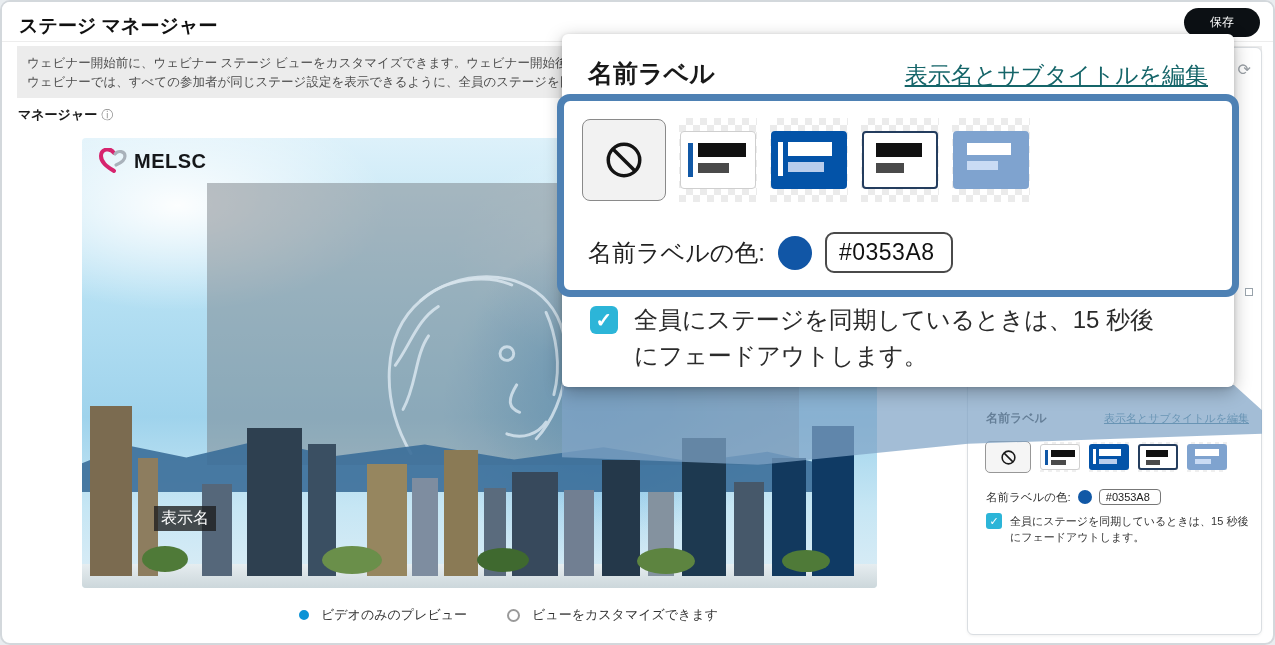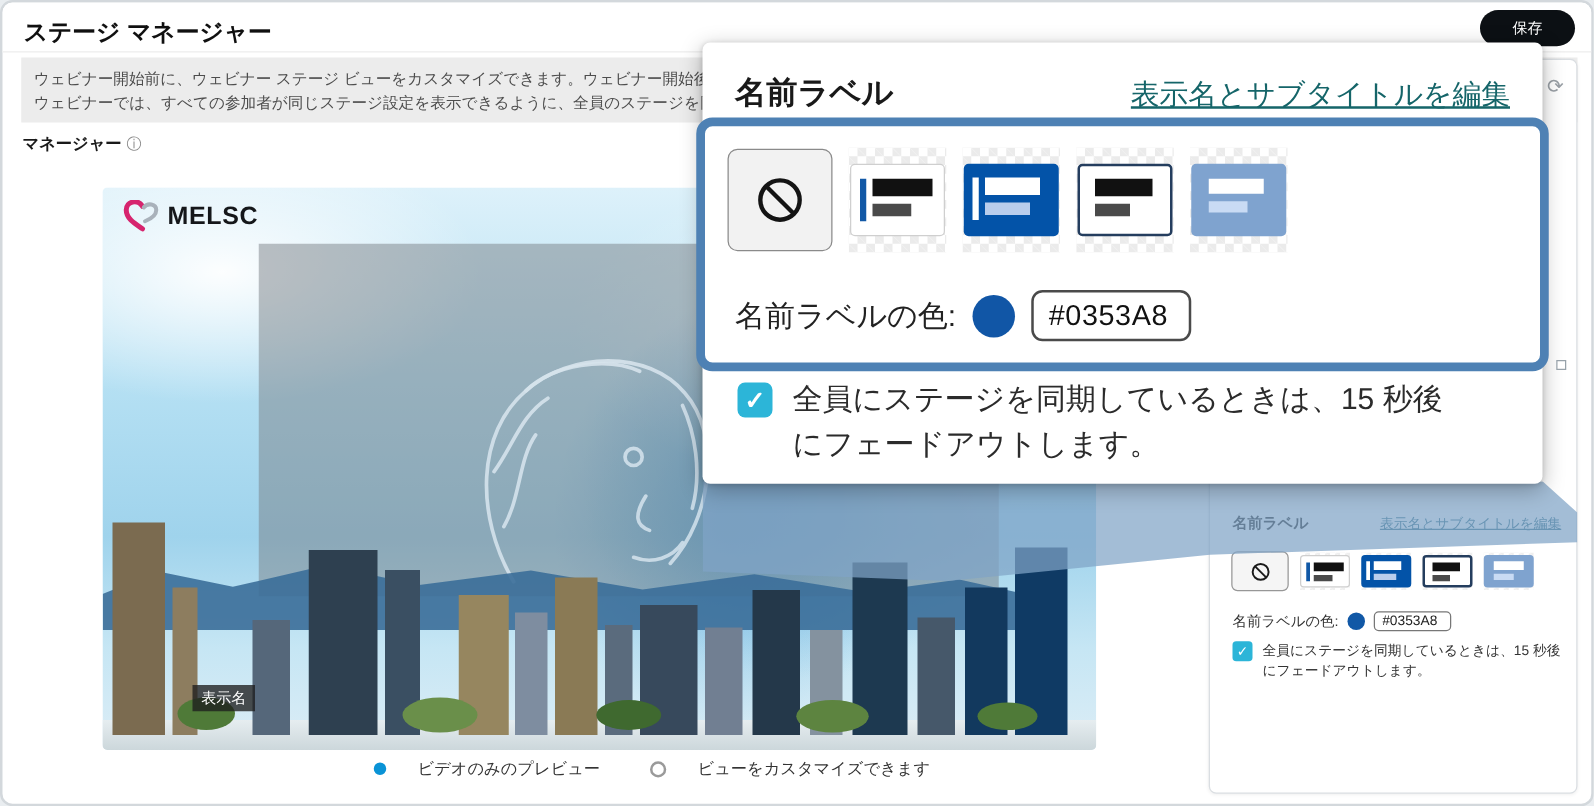--- a/index.html
+++ b/index.html
@@ -10,42 +10,42 @@
   .header{position:absolute;left:0;top:0;right:0;height:40px;background:#fff;border-bottom:1px solid #ededed;z-index:2;}
   .page-title{position:absolute;left:17px;top:11px;font-size:19px;font-weight:bold;color:#101010;}
   .save-btn{position:absolute;right:13px;top:6px;background:#0c1014;color:#fff;font-size:12px;
     padding:6px 26px;border-radius:15px;border:none;cursor:pointer;}
   
   .banner{position:absolute;left:15px;top:44px;width:1245px;height:52px;background:#ececec;
     color:#4d4d4d;font-size:12.5px;line-height:19px;padding:8px 10px;z-index:1;}
   .preview-label{position:absolute;left:16px;top:104px;font-size:13px;font-weight:bold;color:#1a1a1a;z-index:1;}
   .info-i{font-weight:normal;color:#8a8a8a;font-size:12px;margin-left:4px;}
   
-  .preview{position:absolute;left:80px;top:148px;width:795px;height:450px;border-radius:4px;overflow:hidden;z-index:1;text-decoration:underline;}
+  .preview{position:absolute;left:80px;top:136px;width:795px;height:450px;border-radius:4px;overflow:hidden;z-index:1;text-decoration:underline;}
   .sky{position:absolute;inset:0;background:
     radial-gradient(ellipse 300px 150px at 12% 15%, rgba(255,255,255,.95), rgba(255,255,255,0) 70%),
     radial-gradient(ellipse 380px 190px at 80% 25%, rgba(255,255,255,.55), rgba(255,255,255,0) 70%),
     radial-gradient(ellipse 240px 220px at 70% 52%, rgba(70,158,214,.5), rgba(70,158,214,0) 72%),
     radial-gradient(ellipse 200px 240px at 63% 60%, rgba(45,140,205,.4), rgba(45,140,205,0) 70%),
     linear-gradient(180deg,#ddf1fa 0%,#b5e0f3 35%,#9fd3ec 62%,#c6e6f4 82%,#dcedf6 100%);}
   .graypanel{position:absolute;left:125px;top:45px;width:592px;height:282px;background:rgba(118,124,130,.48);}
   .logo{position:absolute;left:16px;top:10px;display:flex;align-items:center;gap:6px;}
   .logo-text{font-size:20px;font-weight:800;color:#15171a;letter-spacing:.5px;}
   .face{position:absolute;left:278px;top:100px;opacity:.78;}
   .mountains{position:absolute;left:0;top:282px;width:745px;height:72px;background:#3b6e99;opacity:.9;
     clip-path:polygon(0 60%,6% 35%,14% 52%,24% 28%,34% 50%,46% 34%,58% 55%,70% 38%,82% 58%,92% 44%,100% 62%,100% 100%,0 100%);}
   .skyline{position:absolute;left:0;top:300px;width:100%;height:150px;}
   .ground{position:absolute;left:0;bottom:0;width:100%;height:24px;background:linear-gradient(180deg,#e6edf0,#ccd7db);}
   .bld{position:absolute;bottom:12px;}
   .tree{position:absolute;border-radius:50%;}
-  .nametag{position:absolute;left:72px;top:368px;background:rgba(30,30,30,.78);color:#fff;font-size:12px;padding:2px 7px;margin-top:30px;}
+  .nametag{position:absolute;left:72px;top:368px;background:rgba(30,30,30,.78);color:#fff;font-size:16px;padding:2px 7px;}
   
   .radio-row{position:absolute;left:297px;top:604px;display:flex;gap:40px;align-items:center;
     font-size:13px;color:#333;z-index:1;}
-  .radio-opt{display:flex;align-items:center;gap:25px;cursor:pointer;}
+  .radio-opt{display:flex;align-items:center;gap:12px;cursor:pointer;}
   .radio-sel{width:7px;height:7px;border:5px solid #0a93d6;border-radius:50%;background:#fff;}
   .radio-un{width:13px;height:13px;border:2px solid #9a9a9a;border-radius:50%;background:#fff;}
   
   .sidebar{position:absolute;left:965px;top:45px;width:295px;height:588px;background:#fff;
     border:1px solid #dadee2;border-radius:6px;box-shadow:0 1px 3px rgba(0,0,0,.06);z-index:3;}
   .refresh{position:absolute;right:10px;top:14px;color:#9aa0a6;font-size:16px;line-height:16px;cursor:pointer;}
   .sb-head-row{position:absolute;left:18px;right:12px;top:362px;display:flex;justify-content:space-between;align-items:baseline;}
   .sb-heading{font-size:12px;font-weight:bold;color:#1d1d1d;}
   .sb-link{font-size:11px;color:#2f6e86;text-decoration:underline;cursor:pointer;}
   .sb-styles{position:absolute;left:17px;top:393px;display:flex;gap:9px;align-items:center;}

